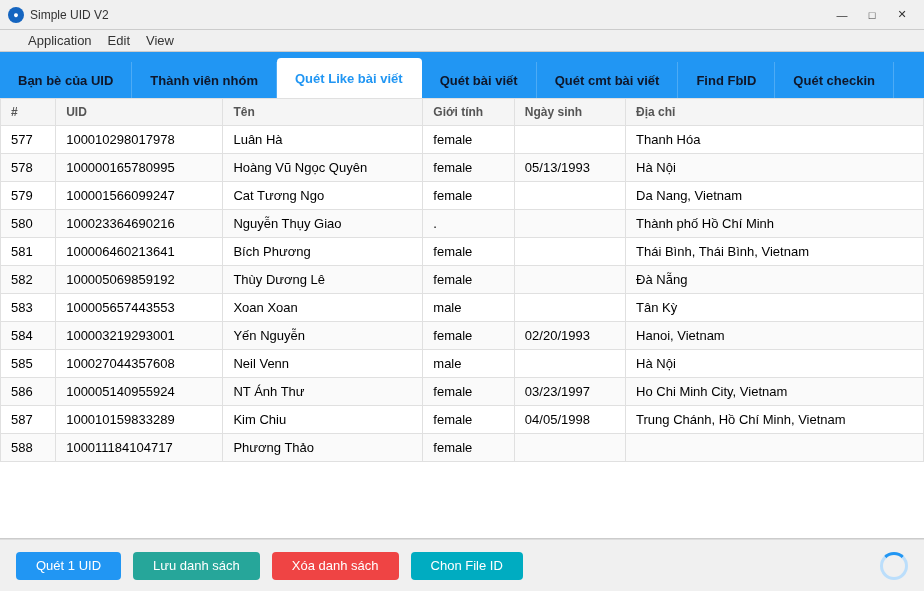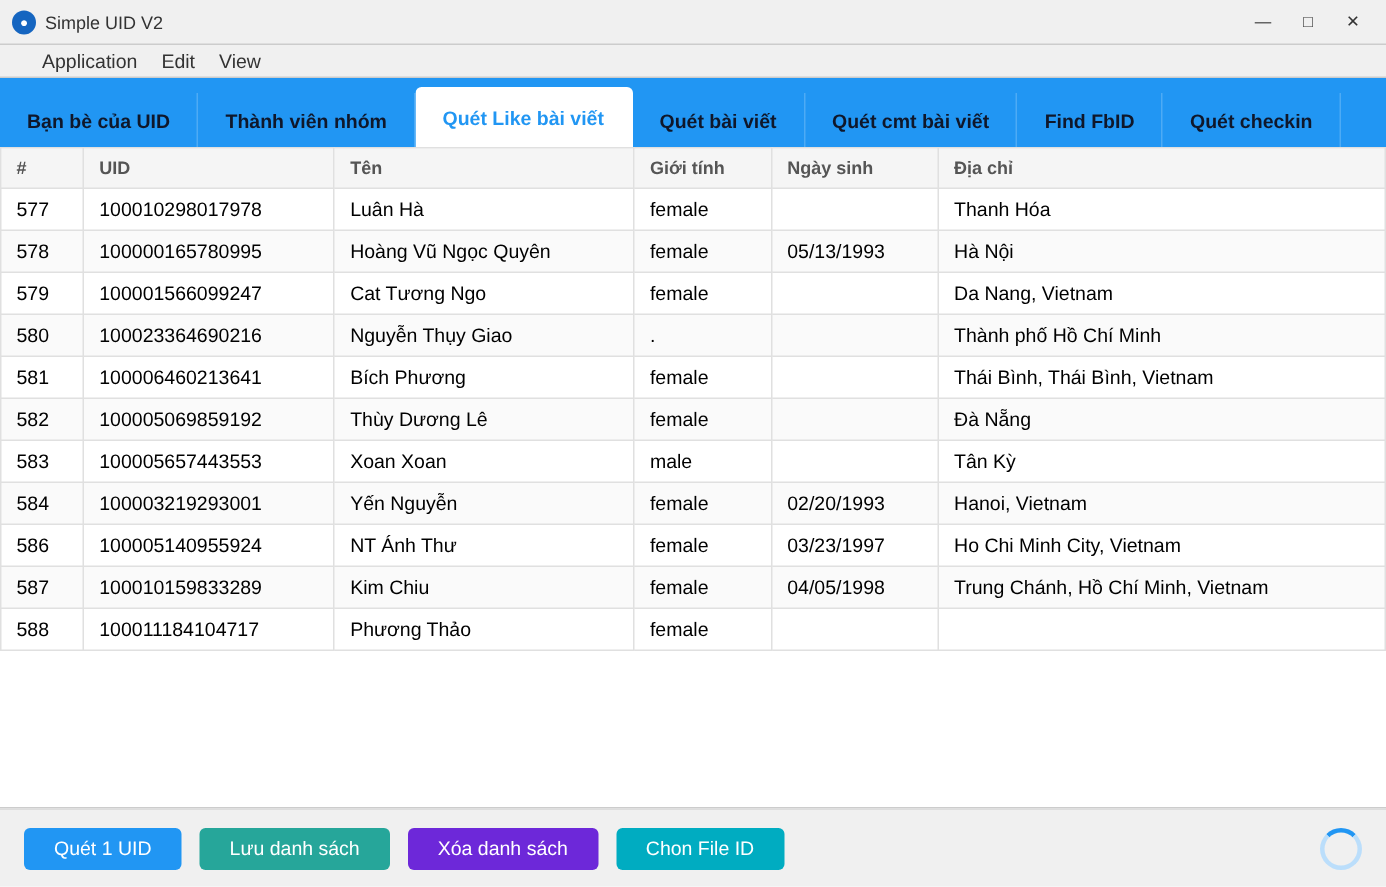--- a/index.html
+++ b/index.html
@@ -144,21 +144,21 @@
       padding: 0 20px;
       border: none;
       border-radius: 4px;
       cursor: pointer;
       font-size: 13px;
       font-weight: 500;
       color: white;
     }
     .btn-blue { background: #2196f3; }
     .btn-teal { background: #26a69a; }
-    .btn-orange { background: #6d28d9; }
+    .btn-orange { background: #ef4444; }
     .btn-cyan { background: #00acc1; }
 
     .spinner {
       margin-left: auto;
       width: 28px;
       height: 28px;
       border: 3px solid #bbdefb;
       border-top: 3px solid #2196f3;
       border-radius: 50%;
       animation: spin 1s linear infinite;
@@ -265,20 +265,28 @@
         </tr>
         <tr>
           <td>584</td>
           <td>100003219293001</td>
           <td>Yến Nguyễn</td>
           <td>female</td>
           <td>02/20/1993</td>
           <td>Hanoi, Vietnam</td>
         </tr>
         <tr>
+          <td>585</td>
+          <td>100027044357608</td>
+          <td>Neil Venn</td>
+          <td>male</td>
+          <td></td>
+          <td>Hà Nội</td>
+        </tr>
+        <tr>
           <td>586</td>
           <td>100005140955924</td>
           <td>NT Ánh Thư</td>
           <td>female</td>
           <td>03/23/1997</td>
           <td>Ho Chi Minh City, Vietnam</td>
         </tr>
         <tr>
           <td>587</td>
           <td>100010159833289</td>

